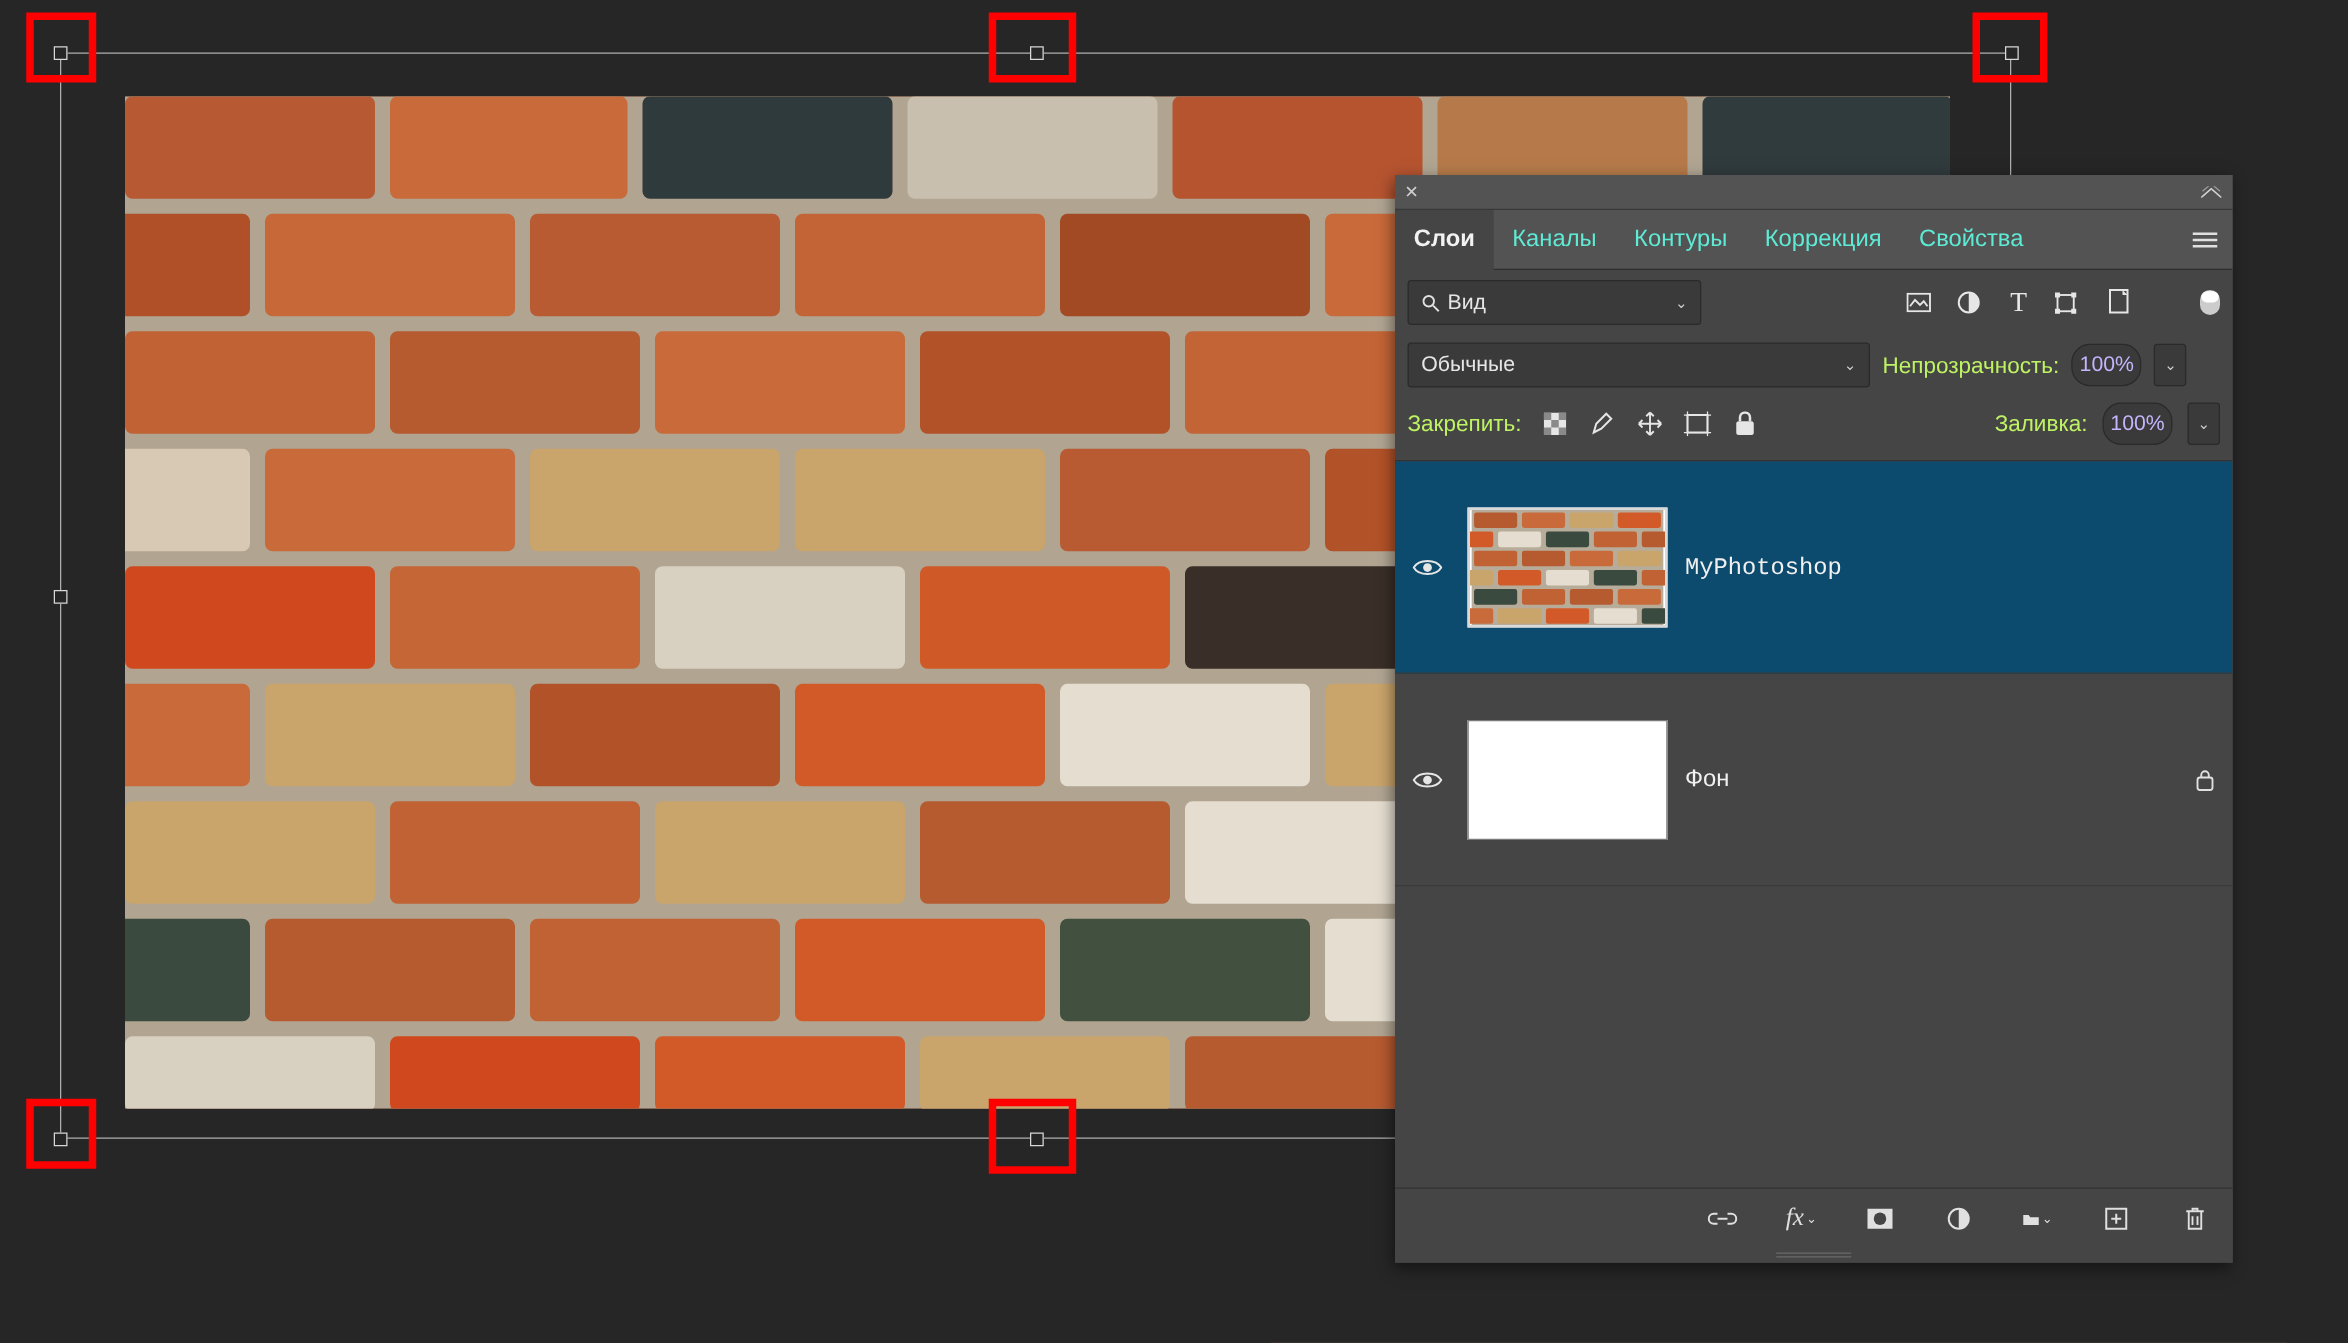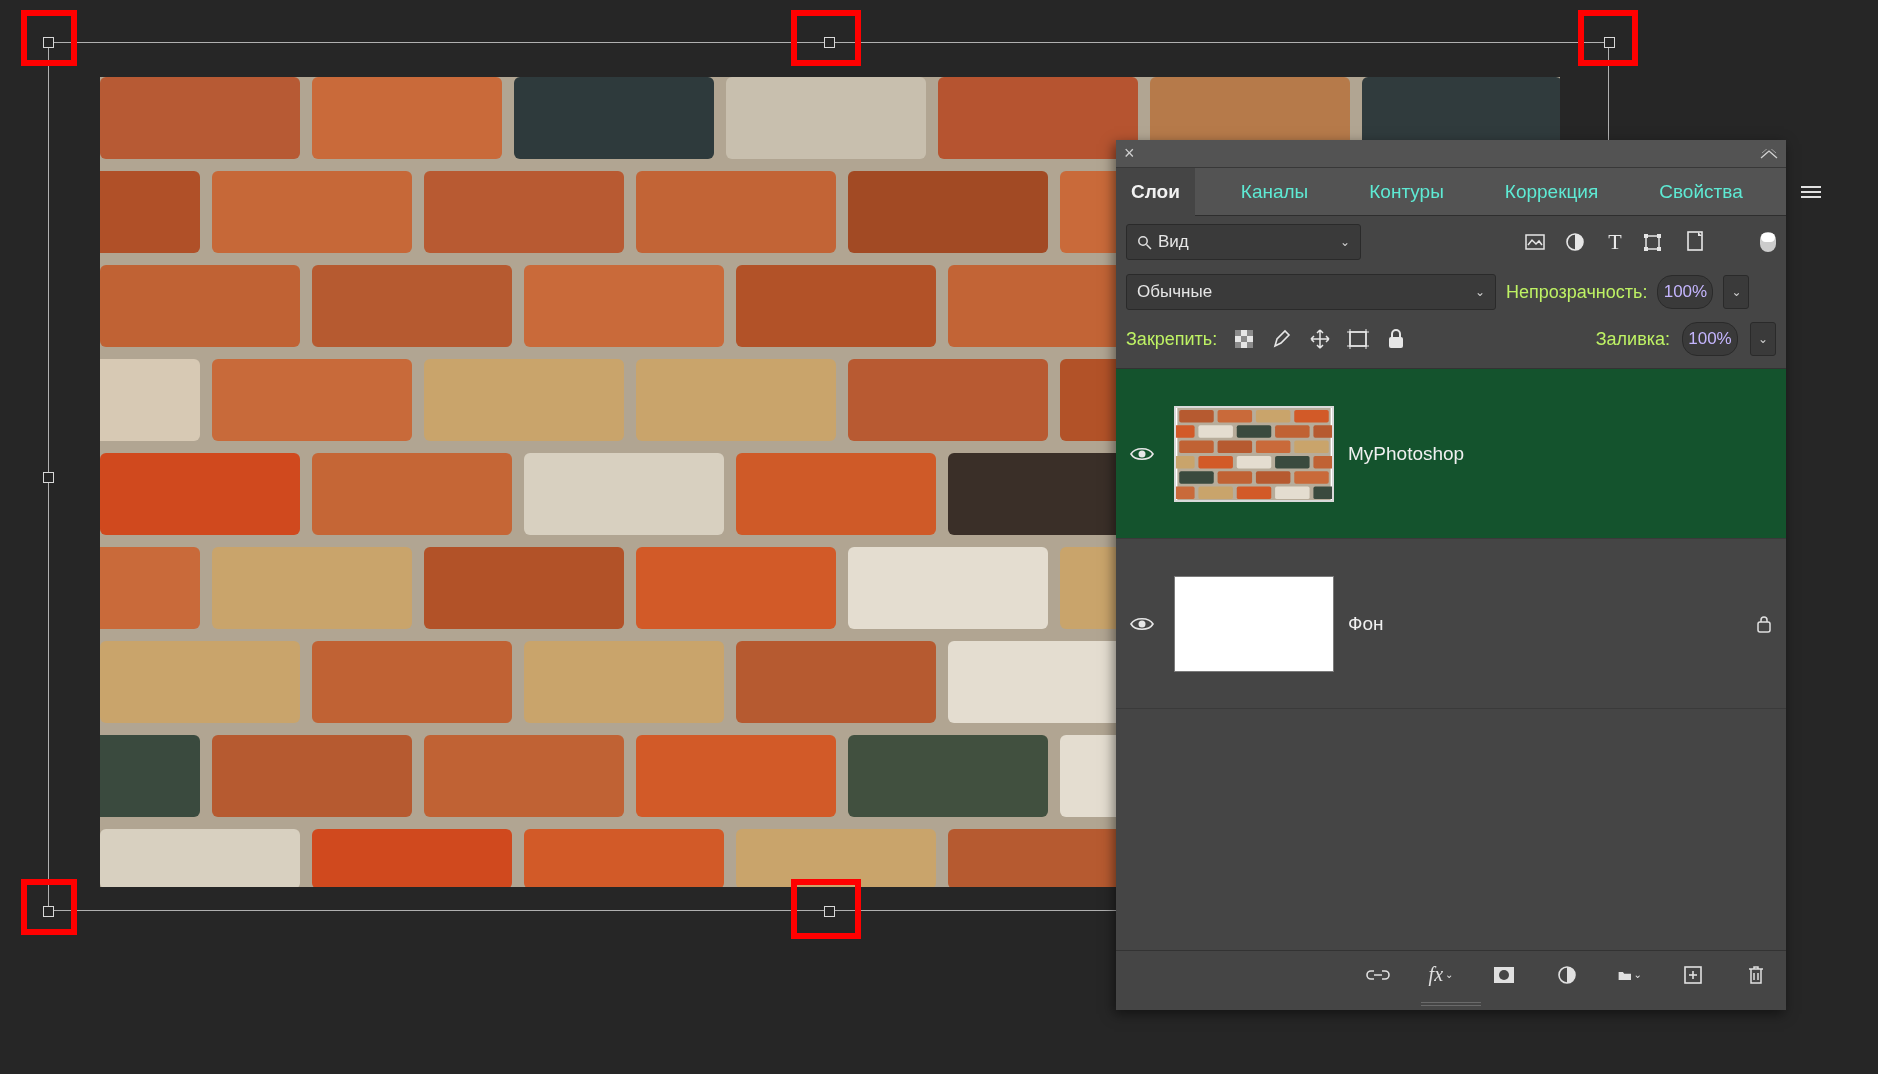--- a/index.html
+++ b/index.html
@@ -21,21 +21,21 @@
   
   .brick-wall { width: 100%; height: 100%; }
 
   
   .panel { position: absolute; left: 1116px; top: 140px; width: 670px; height: 870px; background: #535353; box-shadow: -2px 4px 12px rgba(0,0,0,.5); display: flex; flex-direction: column; font-size: 17px; }
 
   .panel-titlebar { height: 28px; background: #535353; display: flex; align-items: center; padding: 0 8px; border-bottom: 1px solid #383838; }
   .panel-close { color: #cfcfcf; font-size: 18px; cursor: pointer; width: 18px; }
   .panel-collapse { margin-left: auto; color: #cfcfcf; font-size: 14px; }
 
-  .panel-tabs { display: flex; align-items: center; background: #535353; height: 48px; border-bottom: 1px solid #2e2e2e; gap: 31px; }
+  .panel-tabs { display: flex; align-items: center; background: #535353; height: 48px; border-bottom: 1px solid #2e2e2e; }
   .panel-tab { padding: 0 15px; height: 48px; display: flex; align-items: center; color: #5eead4; font-size: 19px; cursor: pointer; }
   .panel-tab.active { background: #454545; color: #f2f2f2; font-weight: bold; }
   .panel-menu { margin-left: auto; padding: 0 12px; color: #e0e0e0; cursor: pointer; }
 
   .panel-body { background: #454545; flex: 1; display: flex; flex-direction: column; }
 
   .row { display: flex; align-items: center; padding: 8px 10px; }
 
   .select { background: #3a3a3a; border: 1px solid #2a2a2a; height: 36px; display: flex; align-items: center; padding: 0 10px; color: #e6e6e6; border-radius: 3px; cursor: pointer; }
   .select .chev { margin-left: auto; font-size: 12px; color: #cfcfcf; }
@@ -50,21 +50,21 @@
   .blend-select { flex: 1; max-width: 370px; }
   .kv-label { color: #bef264; font-size: 18px; }
   .num-box { background: #3a3a3a; border: 1px solid #2a2a2a; height: 34px; width: 56px; display: flex; align-items: center; justify-content: center; color: #c4b5fd; border-radius: 15px; }
   .num-chev { background: #3a3a3a; border: 1px solid #2a2a2a; height: 34px; width: 26px; display: flex; align-items: center; justify-content: center; color: #cfcfcf; border-radius: 3px; font-size: 12px; }
 
   .lock-row { padding: 6px 10px 12px; display: flex; align-items: center; gap: 12px; border-bottom: 1px solid #333; }
   .lock-icons { display: flex; gap: 16px; align-items: center; margin-left: 4px; }
 
   .layers-list { flex: 1; overflow: auto; }
   .layer-item { display: flex; align-items: center; height: 170px; padding: 0 14px; gap: 14px; border-bottom: 1px solid #3a3a3a; }
-  .layer-item.selected { background: #14532d; }
+  .layer-item.selected { background: #0c4a6e; font-family: Liberation Mono, monospace; }
   .vis-eye { width: 30px; text-align: center; color: #e6e6e6; font-size: 20px; cursor: pointer; }
   .thumb { width: 160px; height: 96px; border: 2px solid #d9d9d9; background: #fff; display: flex; align-items: center; justify-content: center; overflow: hidden; }
   .thumb .mini-bricks { width: 100%; height: 100%; }
   .layer-name { color: #f0f0f0; font-size: 19px; }
   .lock-ind { margin-left: auto; color: #ddd; font-size: 18px; }
 
   .panel-footer { height: 48px; background: #454545; border-top: 1px solid #333; display: flex; align-items: center; justify-content: flex-end; gap: 39px; padding: 0 18px; }
   .footer-icon { color: #e0e0e0; display: flex; align-items: center; justify-content: center; width: 24px; height: 24px; cursor: pointer; }
 
   .panel-grip { height: 12px; background: #454545; display: flex; justify-content: center; align-items: center; }

